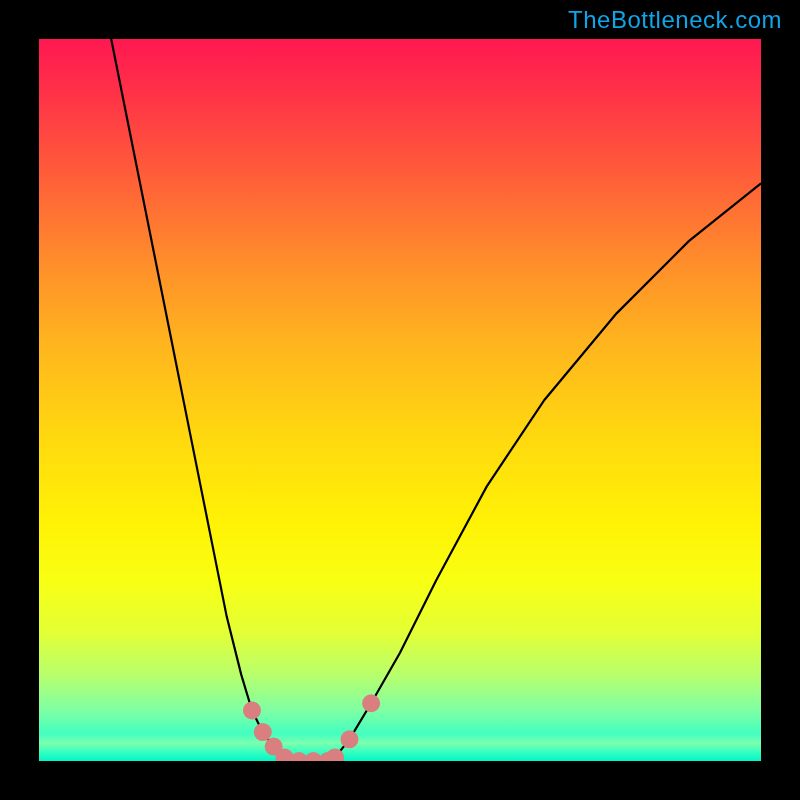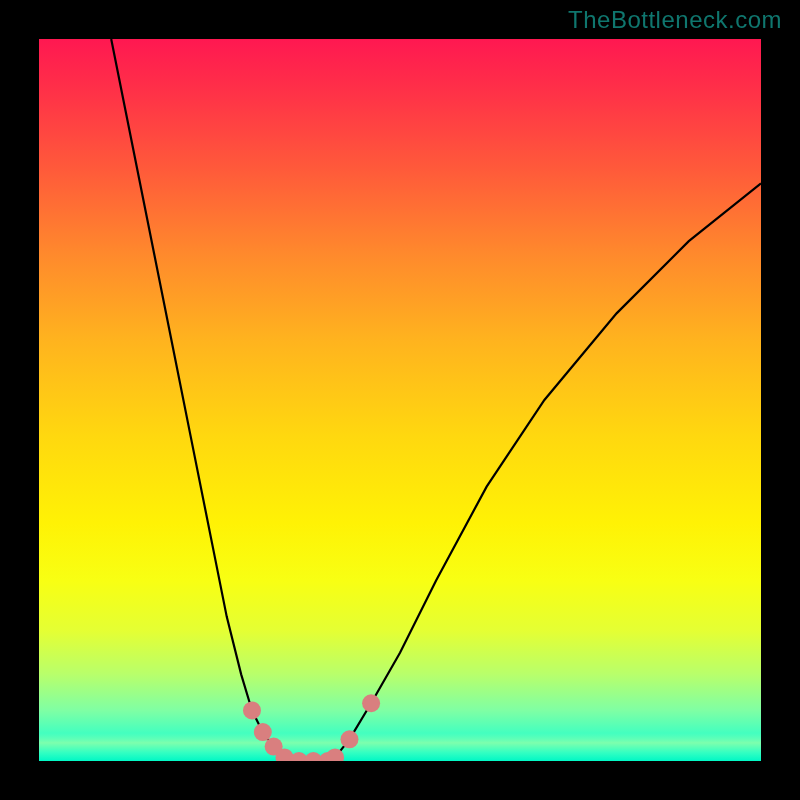--- a/index.html
+++ b/index.html
@@ -14,21 +14,21 @@
   .frame {
     position: relative;
     width: 800px;
     height: 800px;
     background: #000;
   }
   .watermark {
     position: absolute;
     top: 6px;
     right: 18px;
-    color: #0f766e;
+    color: #0ea5e9;
     font-size: 24px;
     font-weight: 400;
     letter-spacing: 0.5px;
     z-index: 50;
   }
   .plot-area {
     position: absolute;
     left: 39px;
     top: 39px;
     width: 722px;

